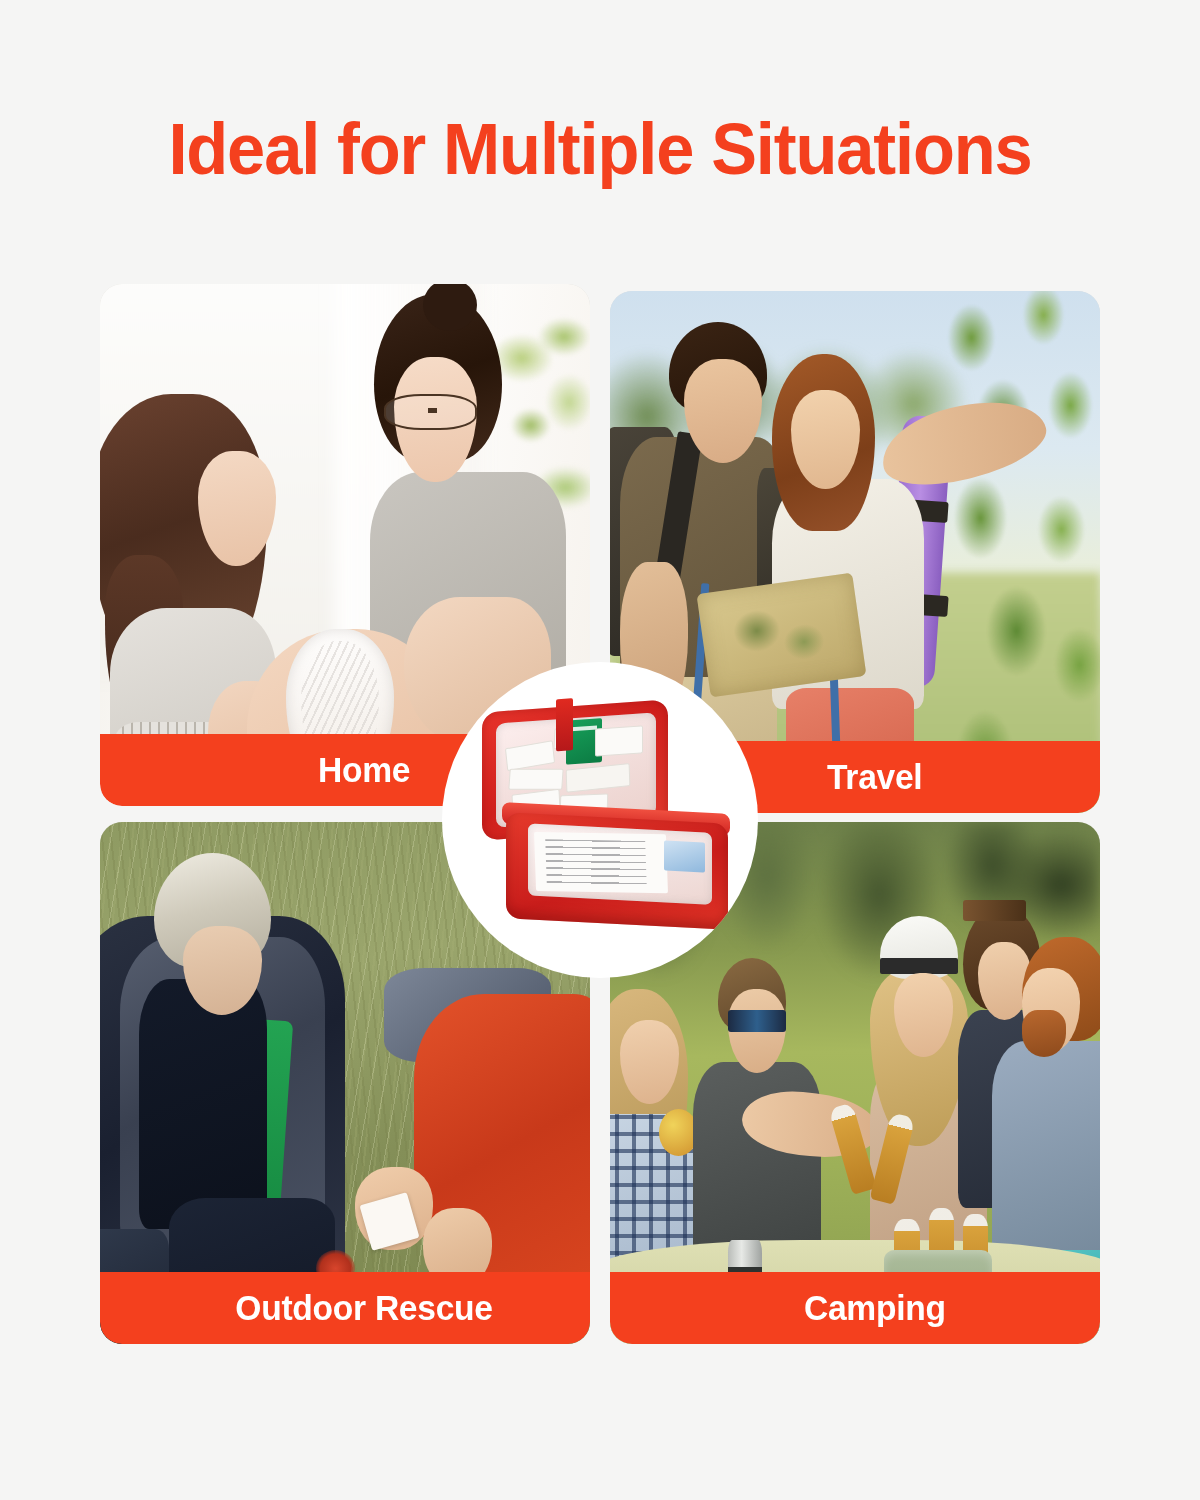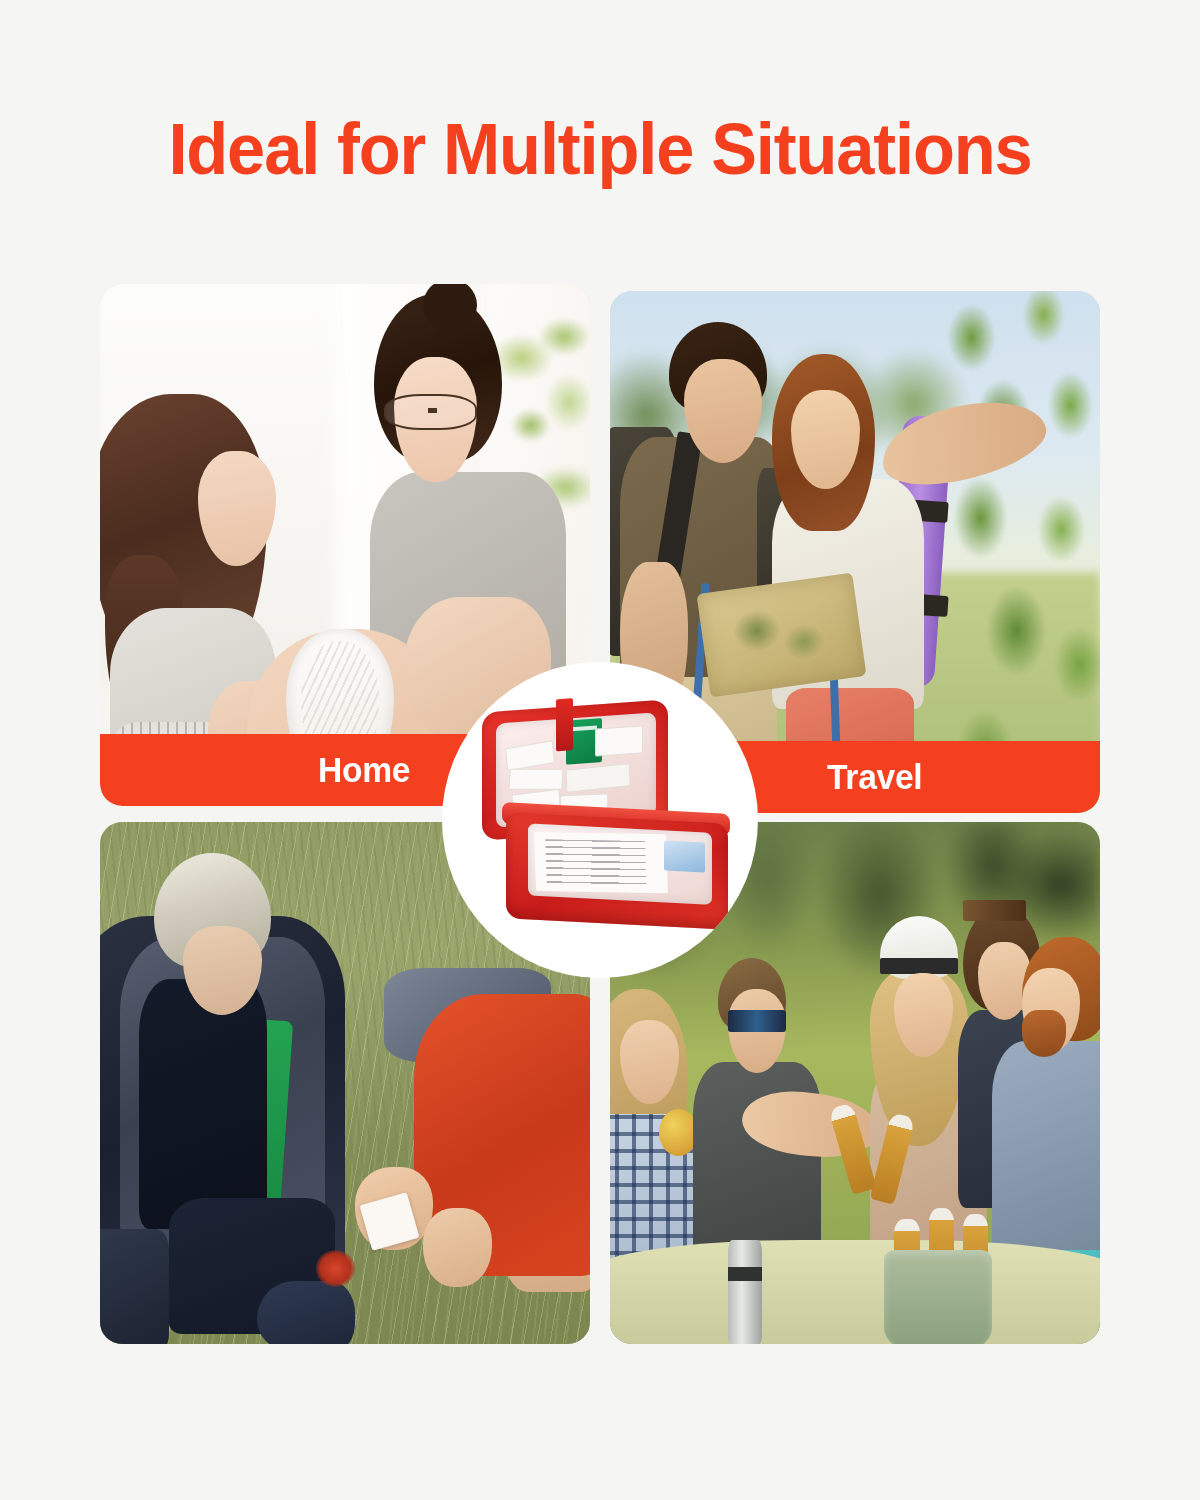--- a/index.html
+++ b/index.html
@@ -526,20 +526,23 @@
           <div class="p-hair"></div>
           <div class="p-face"></div>
 
           <div class="h-leg"></div>
           <div class="h-sleeve"></div>
           <div class="wound"></div>
           <div class="h-hand"></div>
           <div class="h-gauze"></div>
           <div class="h-hand2"></div>
         </div>
+        <div class="bar">
+          <span class="bar-label">Outdoor Rescue</span>
+        </div>
       </div>
     </div>
 
     <div class="cell br">
       <div class="card">
         <div class="photo">
           <div class="cmp-bg"></div>
           <div class="cmp-blur"></div>
 
           <div class="c1-hair"></div>
@@ -573,20 +576,23 @@
 
           <div class="cmp-blanket"></div>
           <div class="bottle b1"></div>
           <div class="bottle b2"></div>
           <div class="berries"></div>
           <div class="thermos"></div>
           <div class="bottle b3"></div>
           <div class="bottle b4"></div>
           <div class="bottle b5"></div>
           <div class="bucket"></div>
+        </div>
+        <div class="bar">
+          <span class="bar-label">Camping</span>
         </div>
       </div>
     </div>
   </div>
 
   <div class="center-circle">
     <div class="kit">
 
       <div class="kit-lid">
         <div class="kit-lid-win">

